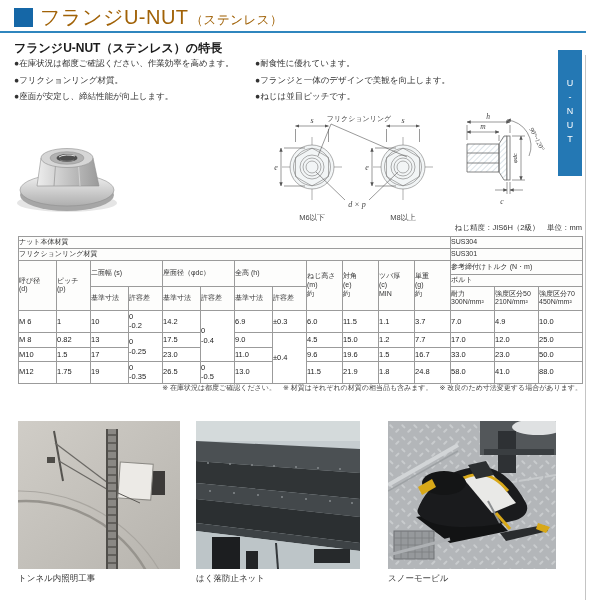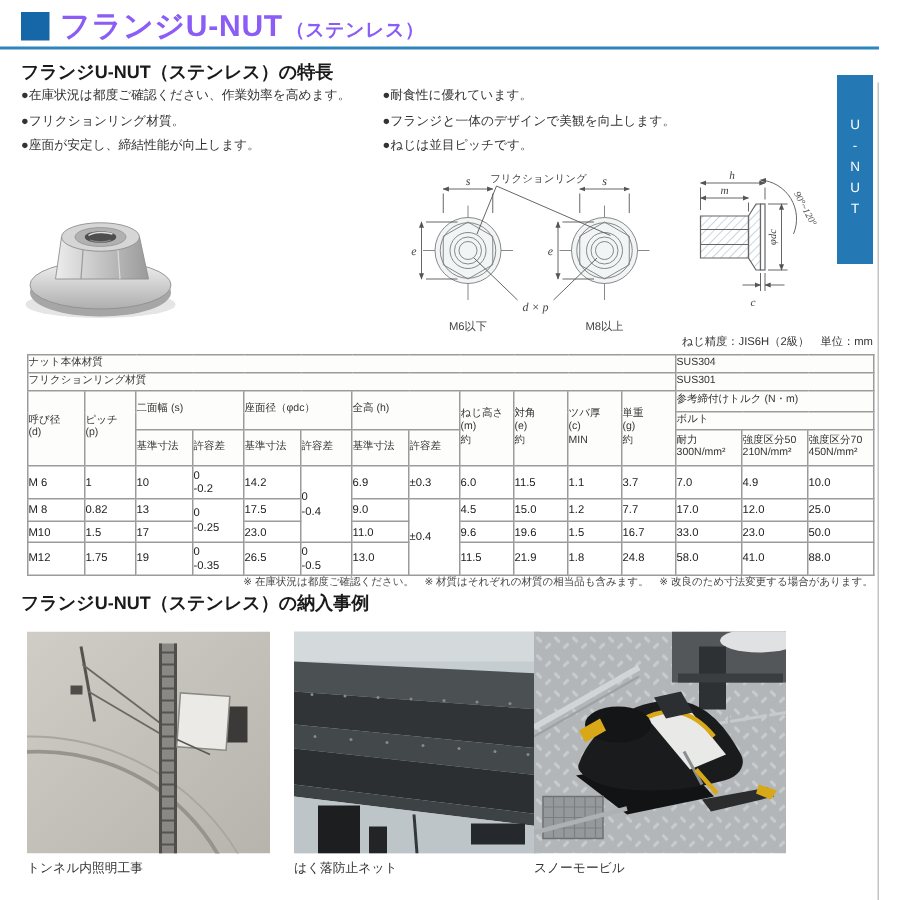--- a/index.html
+++ b/index.html
@@ -1,20 +1,20 @@
 <!DOCTYPE html>
 <html><head>
 <meta charset="utf-8">
 <style>
   *{margin:0;padding:0;box-sizing:border-box}
   body{background:#ddd}
   .page{position:relative;width:600px;height:600px;background:#fff;overflow:hidden;
         font-family:"Liberation Sans","DejaVu Sans",sans-serif;color:#222}
   .hdr-sq{position:absolute;left:14px;top:8px;width:19px;height:19px;background:#1567a7}
-  .hdr-title{position:absolute;left:40px;top:4px;font-size:20px;font-weight:bold;color:#8b5cf6;letter-spacing:.5px;white-space:nowrap}
+  .hdr-title{position:absolute;left:40px;top:4px;font-size:20px;font-weight:normal;color:#a16207;letter-spacing:.5px;white-space:nowrap}
   .hdr-title .suffix{font-size:12.5px;margin-left:2px}
   .hdr-rule{position:absolute;left:0;top:31px;width:586px;height:2px;background:#2f86be}
   .side-tab{position:absolute;left:558px;top:50px;width:24px;height:126px;background:#2478b4;color:#fff;
             writing-mode:vertical-rl;text-orientation:upright;display:flex;align-items:center;justify-content:center;
             font-size:9px;letter-spacing:4px;cursor:pointer}
   .side-line{position:absolute;left:585px;top:55px;width:1px;height:545px;background:#c4c4c4}
   .sec-h{position:absolute;font-size:12px;font-weight:bold;color:#1a1a1a;white-space:nowrap}
   .features-h{left:14px;top:40px}
   .cases-h{left:14px;top:394px}
   .feat-col{position:absolute;top:55px;font-size:8.5px;color:#333;line-height:16.5px;list-style:none}
@@ -26,21 +26,21 @@
   .precision-note{position:absolute;right:18px;top:223px;font-size:7.5px;color:#333}
   .spec{position:absolute;left:18px;top:236px;width:564px;border-collapse:collapse;table-layout:fixed;
         font-size:7.5px;color:#222;text-align:left}
   .spec th,.spec td{border:1px solid #9b9b9b;font-weight:normal;white-space:pre-line;line-height:1.25;
         vertical-align:middle;padding:1px 0;overflow:hidden}
   .spec th{font-size:7px;color:#333;background:#fdfdfc}
   .footnote{position:absolute;right:18px;top:383px;font-size:7px;color:#444;white-space:nowrap}
   .case-fig{position:absolute;top:421px}
   .case-fig svg{display:block}
   .case-fig figcaption{margin-top:4px;font-size:8.5px;color:#333}
-  .fig1{left:18px}.fig2{left:196px}.fig3{left:356px}
+  .fig1{left:18px}.fig2{left:196px}.fig3{left:388px}
   .dim{font-family:"Liberation Serif","DejaVu Serif",serif;font-style:italic}
   text{fill:#444}
 </style>
 </head>
 <body>
 
 <div class="page">
 
   <div class="hdr-sq"></div>
   <h1 class="hdr-title"><span>フランジU-NUT</span><span class="suffix">（ステンレス）</span></h1>
@@ -310,21 +310,20 @@
       <td>24.8</td>
       <td>58.0</td>
       <td>41.0</td>
       <td>88.0</td>
     </tr>
   </tbody>
     </table>
 
   <div class="footnote">※ 在庫状況は都度ご確認ください。　※ 材質はそれぞれの材質の相当品も含みます。　※ 改良のため寸法変更する場合があります。</div>
 
-  <h2 class="sec-h cases-h">フランジU-NUT（ステンレス）の納入事例</h2>
 
   <figure class="case-fig fig1">
     <svg width="162" height="148" viewBox="0 0 162 148">
       <defs>
         <linearGradient id="tun" x1="0" y1="0" x2="1" y2="1">
           <stop offset="0" stop-color="#d0cdc7"></stop>
             <stop offset="1" stop-color="#b7b4ae"></stop>
         </linearGradient>
       </defs>
       <rect width="162" height="148" fill="url(#tun)"></rect>

